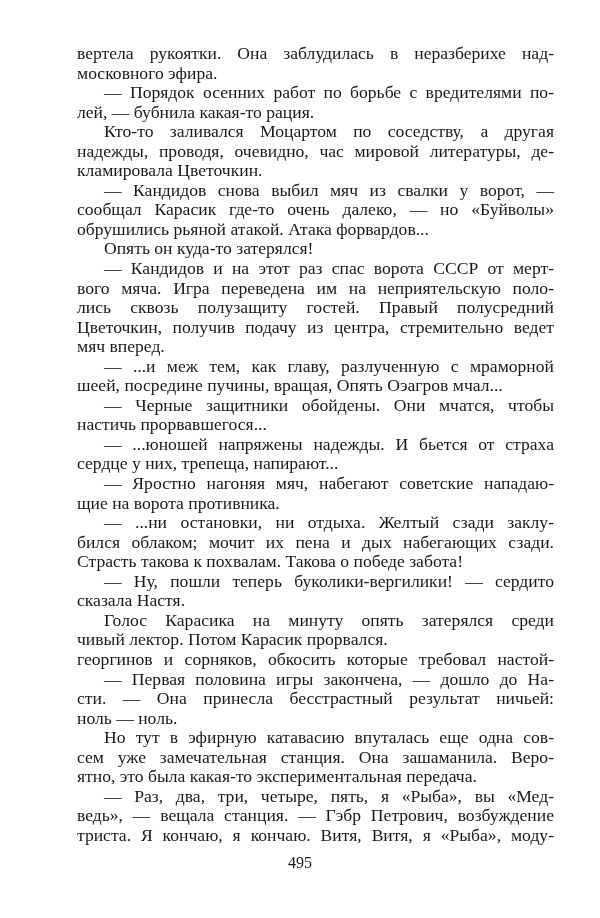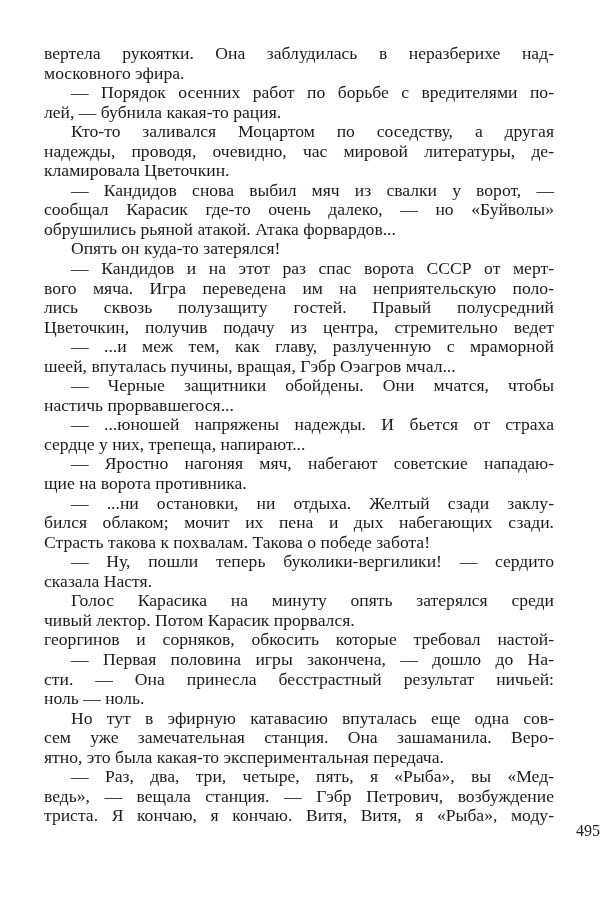--- a/index.html
+++ b/index.html
@@ -13,28 +13,29 @@
       font-size: 17.6px;
       line-height: 19.55px;
       color: #1a1a1a;
     }
     .line {
       display: block;
       white-space: nowrap;
       text-align: justify;
       text-align-last: justify;
       height: 19.55px;
+      margin-left: 33px;
     }
     .line.last { text-align-last: left; }
     .line.indent { padding-left: 27px; }
     .page-number {
       position: absolute;
       left: 0; width: 600px;
-      top: 822px;
-      text-align: right;
+      top: 854px;
+      text-align: center;
       font-family: "Liberation Serif", "DejaVu Serif", serif;
       font-size: 16px;
       color: #1a1a1a;
     }
   </style>
 </head>
 <body>
 
 <div class="page" id="page-text">
     <span class="line">вертела рукоятки. Она заблудилась в неразберихе над-</span>
@@ -45,22 +46,23 @@
     <span class="line">надежды, проводя, очевидно, час мировой литературы, де-</span>
     <span class="line last">кламировала Цветочкин.</span>
     <span class="line indent">— Кандидов снова выбил мяч из свалки у ворот, —</span>
     <span class="line">сообщал Карасик где-то очень далеко, — но «Буйволы»</span>
     <span class="line last">обрушились рьяной атакой. Атака форвардов...</span>
     <span class="line indent last">Опять он куда-то затерялся!</span>
     <span class="line indent">— Кандидов и на этот раз спас ворота СССР от мерт-</span>
     <span class="line">вого мяча. Игра переведена им на неприятельскую поло-</span>
     <span class="line">лись сквозь полузащиту гостей. Правый полусредний</span>
     <span class="line">Цветочкин, получив подачу из центра, стремительно ведет</span>
+    <span class="line last">мяч вперед.</span>
     <span class="line indent">— ...и меж тем, как главу, разлученную с мраморной</span>
-    <span class="line last">шеей, впуталась пучины, вращая, Гэбр Оэагров мчал...</span>
+    <span class="line last">шеей, посредине пучины, вращая, Опять Оэагров мчал...</span>
     <span class="line indent">— Черные защитники обойдены. Они мчатся, чтобы</span>
     <span class="line last">настичь прорвавшегося...</span>
     <span class="line indent">— ...юношей напряжены надежды. И бьется от страха</span>
     <span class="line last">сердце у них, трепеща, напирают...</span>
     <span class="line indent">— Яростно нагоняя мяч, набегают советские нападаю-</span>
     <span class="line last">щие на ворота противника.</span>
     <span class="line indent">— ...ни остановки, ни отдыха. Желтый сзади заклу-</span>
     <span class="line">бился облаком; мочит их пена и дых набегающих сзади.</span>
     <span class="line last">Страсть такова к похвалам. Такова о победе забота!</span>
     <span class="line indent">— Ну, пошли теперь буколики-вергилики! — сердито</span>

